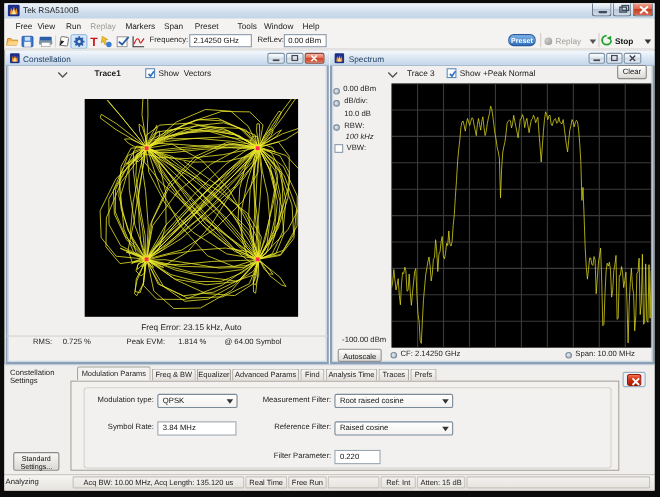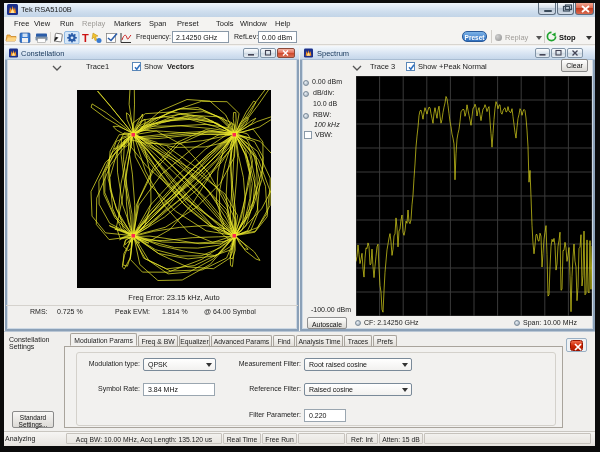--- a/index.html
+++ b/index.html
@@ -162,28 +162,28 @@
     </svg>
   </div>
 <div class="abs sbtn red" style="left:277px;top:48px;width:18px;">
     <svg width="16" height="8">
       <path d="M5 1.5 L10 6.5 M10 1.5 L5 6.5" stroke="#fff" stroke-width="1.4"></path>
     </svg>
   </div>
 <svg class="abs" style="left:52px;top:65px" width="10" height="6">
     <path d="M1 1 L5 5 L9 1" fill="none" stroke="#555" stroke-width="1.3"></path>
   </svg>
-<span class="abs lbl" style="left:86px;top:62px;">Trace1</span>
+<span class="abs lbl" style="left:86px;top:62px;font-weight:bold;">Trace1</span>
 <div class="abs chk" style="left:132px;top:62px;border-color:#5a87b8;">
     <svg width="7" height="7" viewBox="0 0 7 7">
       <path d="M1 3.2 L2.8 5.2 L6 0.8" fill="none" stroke="#2f6fbe" stroke-width="1.5"></path>
     </svg>
   </div>
 <span class="abs lbl" style="left:144px;top:62px;">Show</span>
-<span class="abs lbl" style="left:167px;top:62px;font-weight:bold;">Vectors</span>
+<span class="abs lbl" style="left:167px;top:62px;">Vectors</span>
 <div class="abs plot" style="left:77px;top:90px;width:194px;height:198px;">
 <svg width="194" height="198" viewBox="0 0 194 198">
 <path d="M55.7 44.0L71.0 67.6L90.7 92.5L115.8 113.9L140.3 132.2L158.3 146.0L168.0 155.0L171.1 159.4L167.7 158.9L163.2 154.6L158.3 145.6L155.6 132.8L157.3 114.3L159.3 91.9L160.8 67.8L158.0 43.6L148.6 24.8L132.9 11.1L110.0 9.5L83.2 21.0L56.7 44.4L33.6 75.1L19.7 108.1L19.3 134.4L32.1 149.6L56.0 146.5L87.6 127.0L119.7 99.9L145.1 71.6L159.0 50.4L157.4 44.7L143.2 53.5L117.2 77.2L88.9 106.7L66.3 131.9L55.8 145.7L60.8 142.4L77.9 124.8L103.2 96.6L133.2 67.8L158.1 44.0L174.0 30.8L178.9 28.1L174.7 33.6L166.9 38.9L157.7 43.2L151.2 42.8L150.9 37.9L152.9 33.7L156.8 34.1L158.6 44.7L157.0 63.4L155.6 90.7L153.6 117.0L153.1 137.5L156.8 146.1L164.9 140.4L172.2 120.1L175.3 93.5L170.0 66.7L158.0 44.7L135.3 31.0L107.7 26.6L81.7 32.0L62.2 37.4L56.3 44.0L63.0 46.8L81.8 44.8L108.6 42.4L135.7 41.0L157.1 43.3L171.5 55.0L175.5 70.8L171.3 95.6L164.8 121.7L158.2 145.0L153.2 163.5L153.5 175.4L155.4 176.6L156.6 166.7L158.3 145.8L158.5 120.6L155.3 94.4L153.3 70.6L154.1 53.7L157.2 43.5L163.3 41.7L170.5 44.0L173.2 48.2L170.1 47.3L158.3 44.8L137.5 36.4L112.6 29.3L86.9 26.7L66.2 30.0L55.5 44.6L58.4 66.8L73.1 94.9L98.4 121.1L129.1 140.8L158.6 145.7L180.5 137.6L193.1 115.4L193.2 88.1L180.7 61.5L158.5 44.0L129.1 39.6L100.5 52.2L76.5 77.5L61.3 110.4L56.8 146.0L62.8 174.5L80.9 190.5L105.2 190.0L133.4 174.2L158.2 145.6L176.5 111.3L186.0 77.0L185.9 52.0L176.1 39.1L157.5 44.0L135.8 61.8L112.5 88.8L90.0 117.6L70.9 137.1L55.4 146.2L46.3 138.7L41.6 120.8L44.0 93.9L49.6 66.6L54.8 45.0L62.6 32.1L68.1 29.3L68.0 34.0L62.9 39.9L56.7 44.4L45.7 43.5L39.6 40.1L36.1 36.4L41.4 36.3L56.0 43.0L77.9 59.7L104.3 84.0L129.6 109.2L148.6 132.1L158.7 145.5L155.3 146.9L139.7 133.9L114.8 110.3L85.0 76.4L56.0 44.1L33.5 16.2L20.8 1.0L20.6 1.5L33.8 16.7L55.9 43.7L85.0 78.0L114.7 113.0L138.3 138.8L154.2 151.2L158.9 146.5L149.0 128.2L131.5 101.0L105.2 72.6L79.5 52.3L55.4 44.6L39.2 51.4L31.8 71.7L33.0 99.4L42.6 126.9L56.5 146.1L73.9 150.4L93.1 139.4L115.1 114.2L136.8 79.5L158.2 43.0L176.1 15.7L189.4 -2.1L191.6 -0.2L180.9 15.3L158.4 44.9L126.8 78.4L92.6 110.5L65.9 137.0L52.2 148.9L56.2 145.8L76.1 130.3L106.0 106.9L135.9 79.9L156.2 56.4L159.3 43.8L142.6 44.3L114.6 59.3L84.5 84.3L61.9 115.0L55.8 146.7L68.3 168.7L93.6 181.0L125.3 179.9L149.6 168.0L158.9 146.0L149.5 119.6L124.4 93.5L94.4 69.9L67.1 53.7L56.2 44.6L63.1 40.1L86.2 41.3L117.1 43.6L143.6 44.9L159.0 44.0L154.8 41.7L133.7 38.5L103.9 35.9L74.0 36.2L54.6 44.7L54.1 57.0L69.7 76.4L97.4 100.6L129.0 124.6L157.7 145.9L177.4 161.9L183.0 170.4L178.9 169.0L168.4 160.8L158.4 145.6L151.5 125.9L149.1 106.0L150.4 82.6L154.8 61.9L157.5 44.5L159.1 30.2L158.8 22.6L156.6 22.5L156.2 28.8L158.8 44.5L161.5 65.6L166.4 87.4L168.3 111.3L165.8 130.9L158.0 145.9L142.5 155.1L120.8 158.1L97.6 157.6L75.0 151.7L56.9 146.6L42.9 140.9L37.8 139.2L39.8 139.4L46.6 141.7L55.8 146.6L66.1 150.5L71.8 153.0L70.1 152.8L66.6 151.4L56.3 145.6L44.7 140.8L34.7 137.0L32.3 135.6L39.8 138.4L57.0 145.3L82.7 155.6L111.4 162.0L137.4 165.5L154.5 159.6L157.4 146.6L149.7 123.9L127.8 97.3L101.4 72.4L75.6 52.7L56.3 43.5L44.4 47.7L44.1 64.6L47.3 90.1L52.7 119.4L55.0 144.8L53.6 166.5L50.4 176.2L45.8 174.9L46.9 163.6L55.9 146.2L73.7 123.9L98.8 102.4L124.8 79.1L146.8 59.0L156.7 43.5L155.0 32.8L139.8 26.7L114.2 25.4L84.4 32.9L56.3 44.5L35.0 62.5L26.1 82.9L27.0 104.6L37.9 127.8L55.3 145.4L78.5 159.7L102.4 166.0L124.2 165.8L142.9 158.0L158.3 146.5L167.9 129.3L172.9 108.5L173.1 85.4L167.8 64.0L158.0 43.0L144.3 28.3L125.4 19.9L103.5 18.7L80.2 28.1L55.7 44.5L36.0 65.8L21.9 91.1L22.1 114.2L32.7 133.3L57.0 146.0L85.5 152.0L118.2 153.0L146.3 151.5L159.6 148.0L158.2 146.2L141.5 146.8L115.2 147.7L87.1 150.6L64.3 149.9L55.9 146.3L63.6 136.0L83.5 118.0L111.2 95.6L139.2 70.0L158.6 43.4L162.1 23.5L150.0 11.7L124.5 11.3L90.8 22.9L56.9 45.6L28.5 72.4L14.0 101.6L15.0 126.1L28.6 142.9L56.1 145.7L88.3 137.3L119.2 117.5L143.2 93.5L157.5 66.7L158.7 43.9L146.8 28.3L126.4 21.6L101.4 24.3L77.5 33.8L56.7 43.1L42.7 54.9L37.1 59.0L39.5 58.5L47.2 53.9L55.8 44.0L63.2 33.8L65.8 26.7L65.5 24.0L61.8 30.6L55.1 43.8L52.5 64.2L49.0 88.1L49.4 111.8L51.2 132.2L55.4 145.7L60.5 152.5L62.6 153.0L60.7 149.6L60.5 146.6L56.5 145.7L52.4 147.8L48.2 150.8L47.8 154.9L49.4 153.6L56.4 145.9L68.4 130.6L84.7 111.1L107.1 87.0L131.9 63.7L157.4 43.6L179.9 31.6L193.9 26.9L195.5 28.7L182.4 37.0L158.2 44.1L125.8 50.6L92.1 54.2L66.8 53.0L53.6 49.7L55.8 43.9L73.5 38.7L99.6 35.8L129.1 34.4L151.1 37.7L158.0 44.3L150.0 51.8L128.2 56.9L99.0 57.4L73.0 52.4L55.6 43.6L55.9 33.0L68.3 23.7L93.9 22.0L126.1 26.8L158.9 44.4L181.5 69.9L192.6 99.7L190.1 126.8L177.9 142.2L157.3 145.8L134.6 135.4L109.5 113.1L89.1 84.9L70.2 59.0L55.9 43.7L47.2 42.8L40.1 56.1L40.5 82.2L45.7 115.0L56.7 145.6L71.9 170.6L91.0 183.9L112.2 182.0L136.2 168.9L157.4 146.8L175.9 117.4L184.8 89.9L186.1 67.1L177.5 51.6L158.0 44.6L133.5 44.1L105.6 45.9L81.0 48.6L63.2 48.8L56.1 43.9L61.3 36.4L77.5 28.4L103.5 24.3L130.6 28.9L158.2 43.2L178.6 68.2L188.5 96.3L190.0 123.4L178.2 141.3L157.2 145.3L132.6 135.2L106.1 113.4L84.1 85.2L67.4 59.8L56.7 44.2L51.3 43.6L51.6 58.0L55.4 84.1L57.8 115.6L56.1 146.5L53.1 168.2L47.3 178.9L45.3 177.0L47.5 165.2L55.8 145.7L71.7 122.8L93.8 98.8L117.2 77.8L139.7 59.8L158.4 43.8L168.9 34.1L171.4 29.0L169.6 27.1L163.4 32.8L158.4 43.9L154.6 60.3L153.8 81.2L154.8 103.3L157.2 126.3L158.0 146.2L158.2 160.3L155.3 169.0L153.1 167.6L155.8 161.1L156.8 145.8L164.5 126.8L168.7 104.4L172.6 82.1L168.5 59.9L158.3 45.2L140.3 33.2L117.3 29.0L93.5 30.8L71.3 35.0L56.3 43.9L47.0 50.5L45.7 56.4L48.8 57.0L53.3 52.4L56.7 44.7L55.2 34.7L52.4 25.1L49.4 22.8L50.0 29.4L56.3 44.0L68.4 66.8L88.1 93.1L111.7 119.3L136.6 138.7L156.8 145.6L173.6 140.9L181.0 122.9L179.1 97.9L171.5 71.0L157.5 43.1L141.2 26.7L120.9 17.5L100.5 19.3L76.6 29.4L55.5 44.7L38.9 61.2L28.1 82.2L27.8 102.7L37.1 124.8L56.6 145.5L82.3 164.1L110.3 176.9L136.5 178.7L153.1 167.9L158.5 146.6L149.8 115.6L131.6 82.9L106.3 55.5L79.4 41.0L54.8 45.1L40.5 61.1L32.8 87.7L35.6 118.3L44.5 139.4L56.9 145.3L67.5 136.4L74.0 114.0L73.6 84.6L67.5 58.4L57.1 44.0L42.2 44.7L33.1 61.1L31.0 88.2L39.2 119.0L55.4 145.7L81.7 163.5L111.0 168.9L138.6 165.9L153.3 156.6L157.9 146.7L149.2 138.8L128.0 135.5L102.5 137.4L76.6 141.3L55.9 146.6L44.6 148.8L42.6 149.7L45.3 147.5L51.0 145.5L55.6 145.7L57.5 147.9L55.9 150.2L52.3 152.3L51.5 152.1L57.6 146.5L67.8 134.9L87.0 116.4L111.9 93.5L136.5 68.3L158.4 44.1L173.4 22.9L178.9 12.3L176.6 11.1L169.0 22.4L158.3 43.4L148.2 73.4L142.3 102.1L143.0 127.8L148.3 143.3L157.4 146.5L168.9 135.9L176.0 114.3L178.1 88.7L172.8 64.7L157.6 43.8L136.3 32.5L110.3 28.3L85.0 31.7L66.4 37.8L57.0 44.0L57.5 47.1L72.8 47.2L97.1 45.2L127.9 42.6L157.4 43.3L183.2 51.4L199.2 68.6L198.8 91.6L184.6 118.9L158.4 146.4L124.9 169.3L91.0 182.2L65.4 182.1L53.3 169.4L56.2 145.0L73.0 115.6L100.5 85.6L128.1 59.4L148.8 45.3L157.7 44.2L152.8 57.1L132.1 78.7L106.8 106.5L78.5 130.4L55.7 145.0L43.2 148.5L39.4 137.3L44.9 111.0L50.0 78.3L56.3 43.7L57.5 14.9L57.3 -0.7L53.0 -1.2L52.1 14.3L56.8 44.9L68.4 81.0L87.0 115.2L111.6 142.5L135.8 152.4L157.5 145.4L172.4 124.7L180.3 95.5L179.1 66.0L169.4 48.4L158.1 43.1L147.1 57.1L140.9 81.4L139.3 111.3L147.2 135.4L158.7 145.4L170.5 140.7L180.3 120.0L183.0 92.0L176.4 63.1L158.9 44.7L131.1 41.0L101.4 54.5L76.2 81.4L59.5 114.5L56.5 146.3L66.7 168.2L89.7 178.9L117.3 175.6L141.0 164.2L157.9 145.3L160.6 125.5L147.9 103.9L121.7 83.4L88.2 64.1L55.6 43.7L28.4 27.8L14.1 17.2L15.1 13.9L29.1 22.6L56.1 43.6L88.0 73.7L121.1 105.8L145.2 133.0L158.1 146.9L159.1 146.3L144.8 130.4L122.7 103.7L95.4 76.0L73.9 54.2L57.1 44.6L47.6 50.3L46.5 69.4L49.9 96.1L55.0 124.3L55.2 146.0L54.4 158.3L51.1 160.8L46.6 156.3L48.7 149.6L56.1 146.5L72.9 146.1L97.0 149.6L122.1 153.7L144.5 153.2L157.8 145.6L158.4 129.7L146.2 104.8L122.0 79.2L90.1 56.6" fill="none" stroke="#eeec2c" stroke-width="0.7"></path>
 <g fill="#ff2a50">
 <rect x="54.5" y="43" width="3.5" height="3.5"></rect>
         <rect x="155.5" y="43" width="3.5" height="3.5"></rect>
 <rect x="54.5" y="144" width="3.5" height="3.5"></rect>
         <rect x="155.5" y="144" width="3.5" height="3.5"></rect>
 </g>
 </svg>

